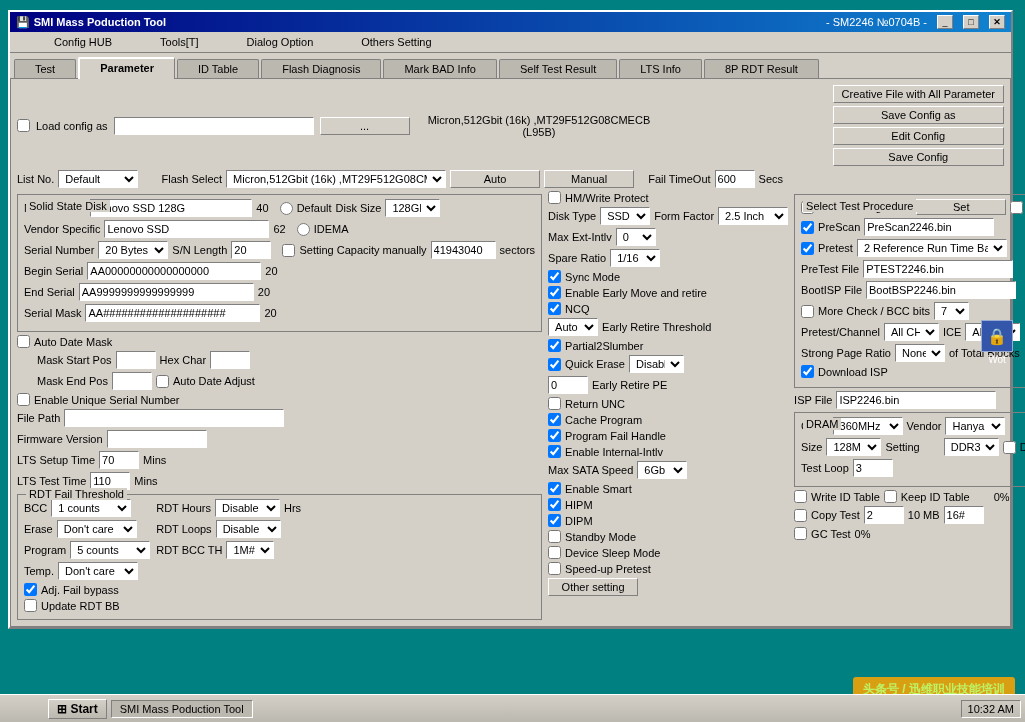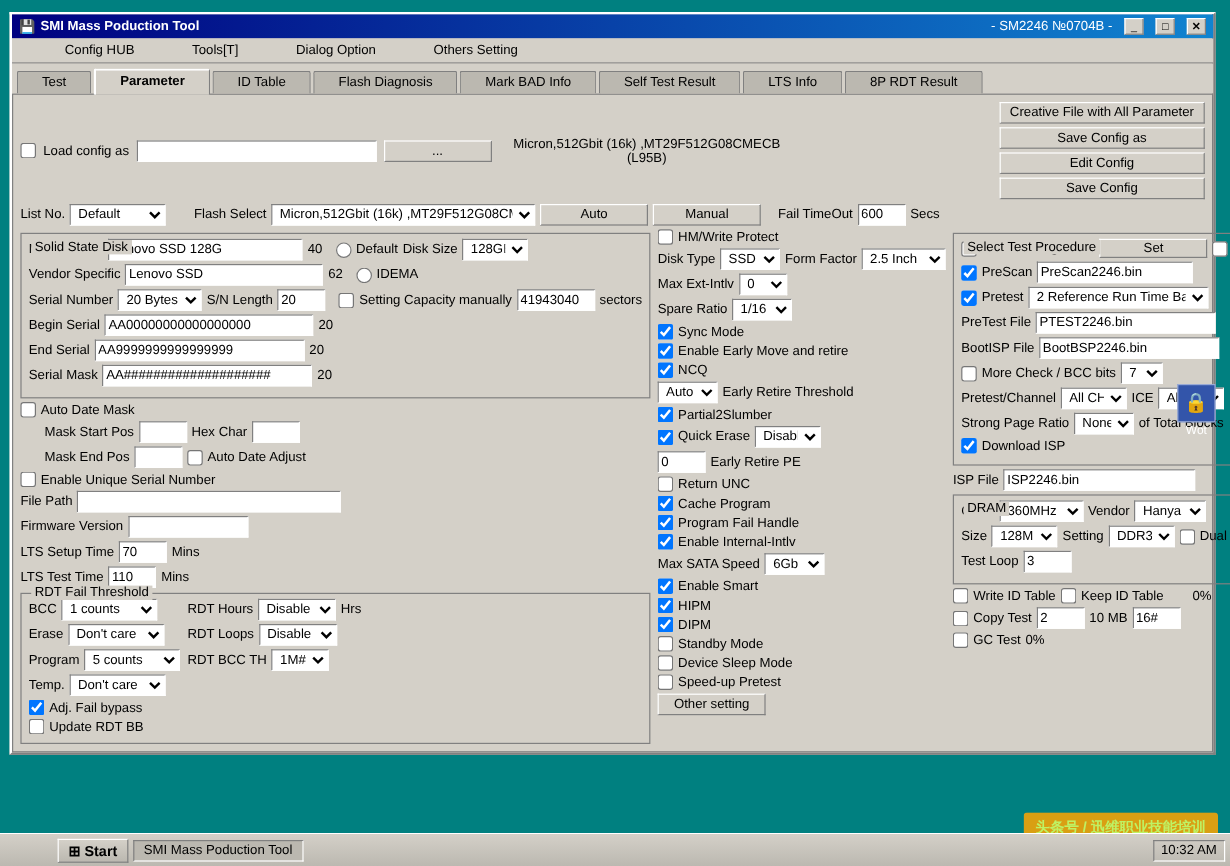--- a/index.html
+++ b/index.html
@@ -706,21 +706,21 @@
             <select style="width:60px;">
               <option>Hanya</option>
             </select>
           </div>
           <div class="field-row">
             <label>Size</label>
             <select style="width:55px;">
               <option>128M</option>
             </select>
             <label>Setting</label>
-            <select style="width:55px;">
+            <select style="width:55px;margin-left:20px;">
               <option>DDR3</option>
             </select>
             <input type="checkbox" style="">
             <label>Dual DRAM</label>
           </div>
           <div class="field-row">
             <label>Test Loop</label>
             <input type="text" class="small-input" value="3" style="">
           </div>
         </div>

